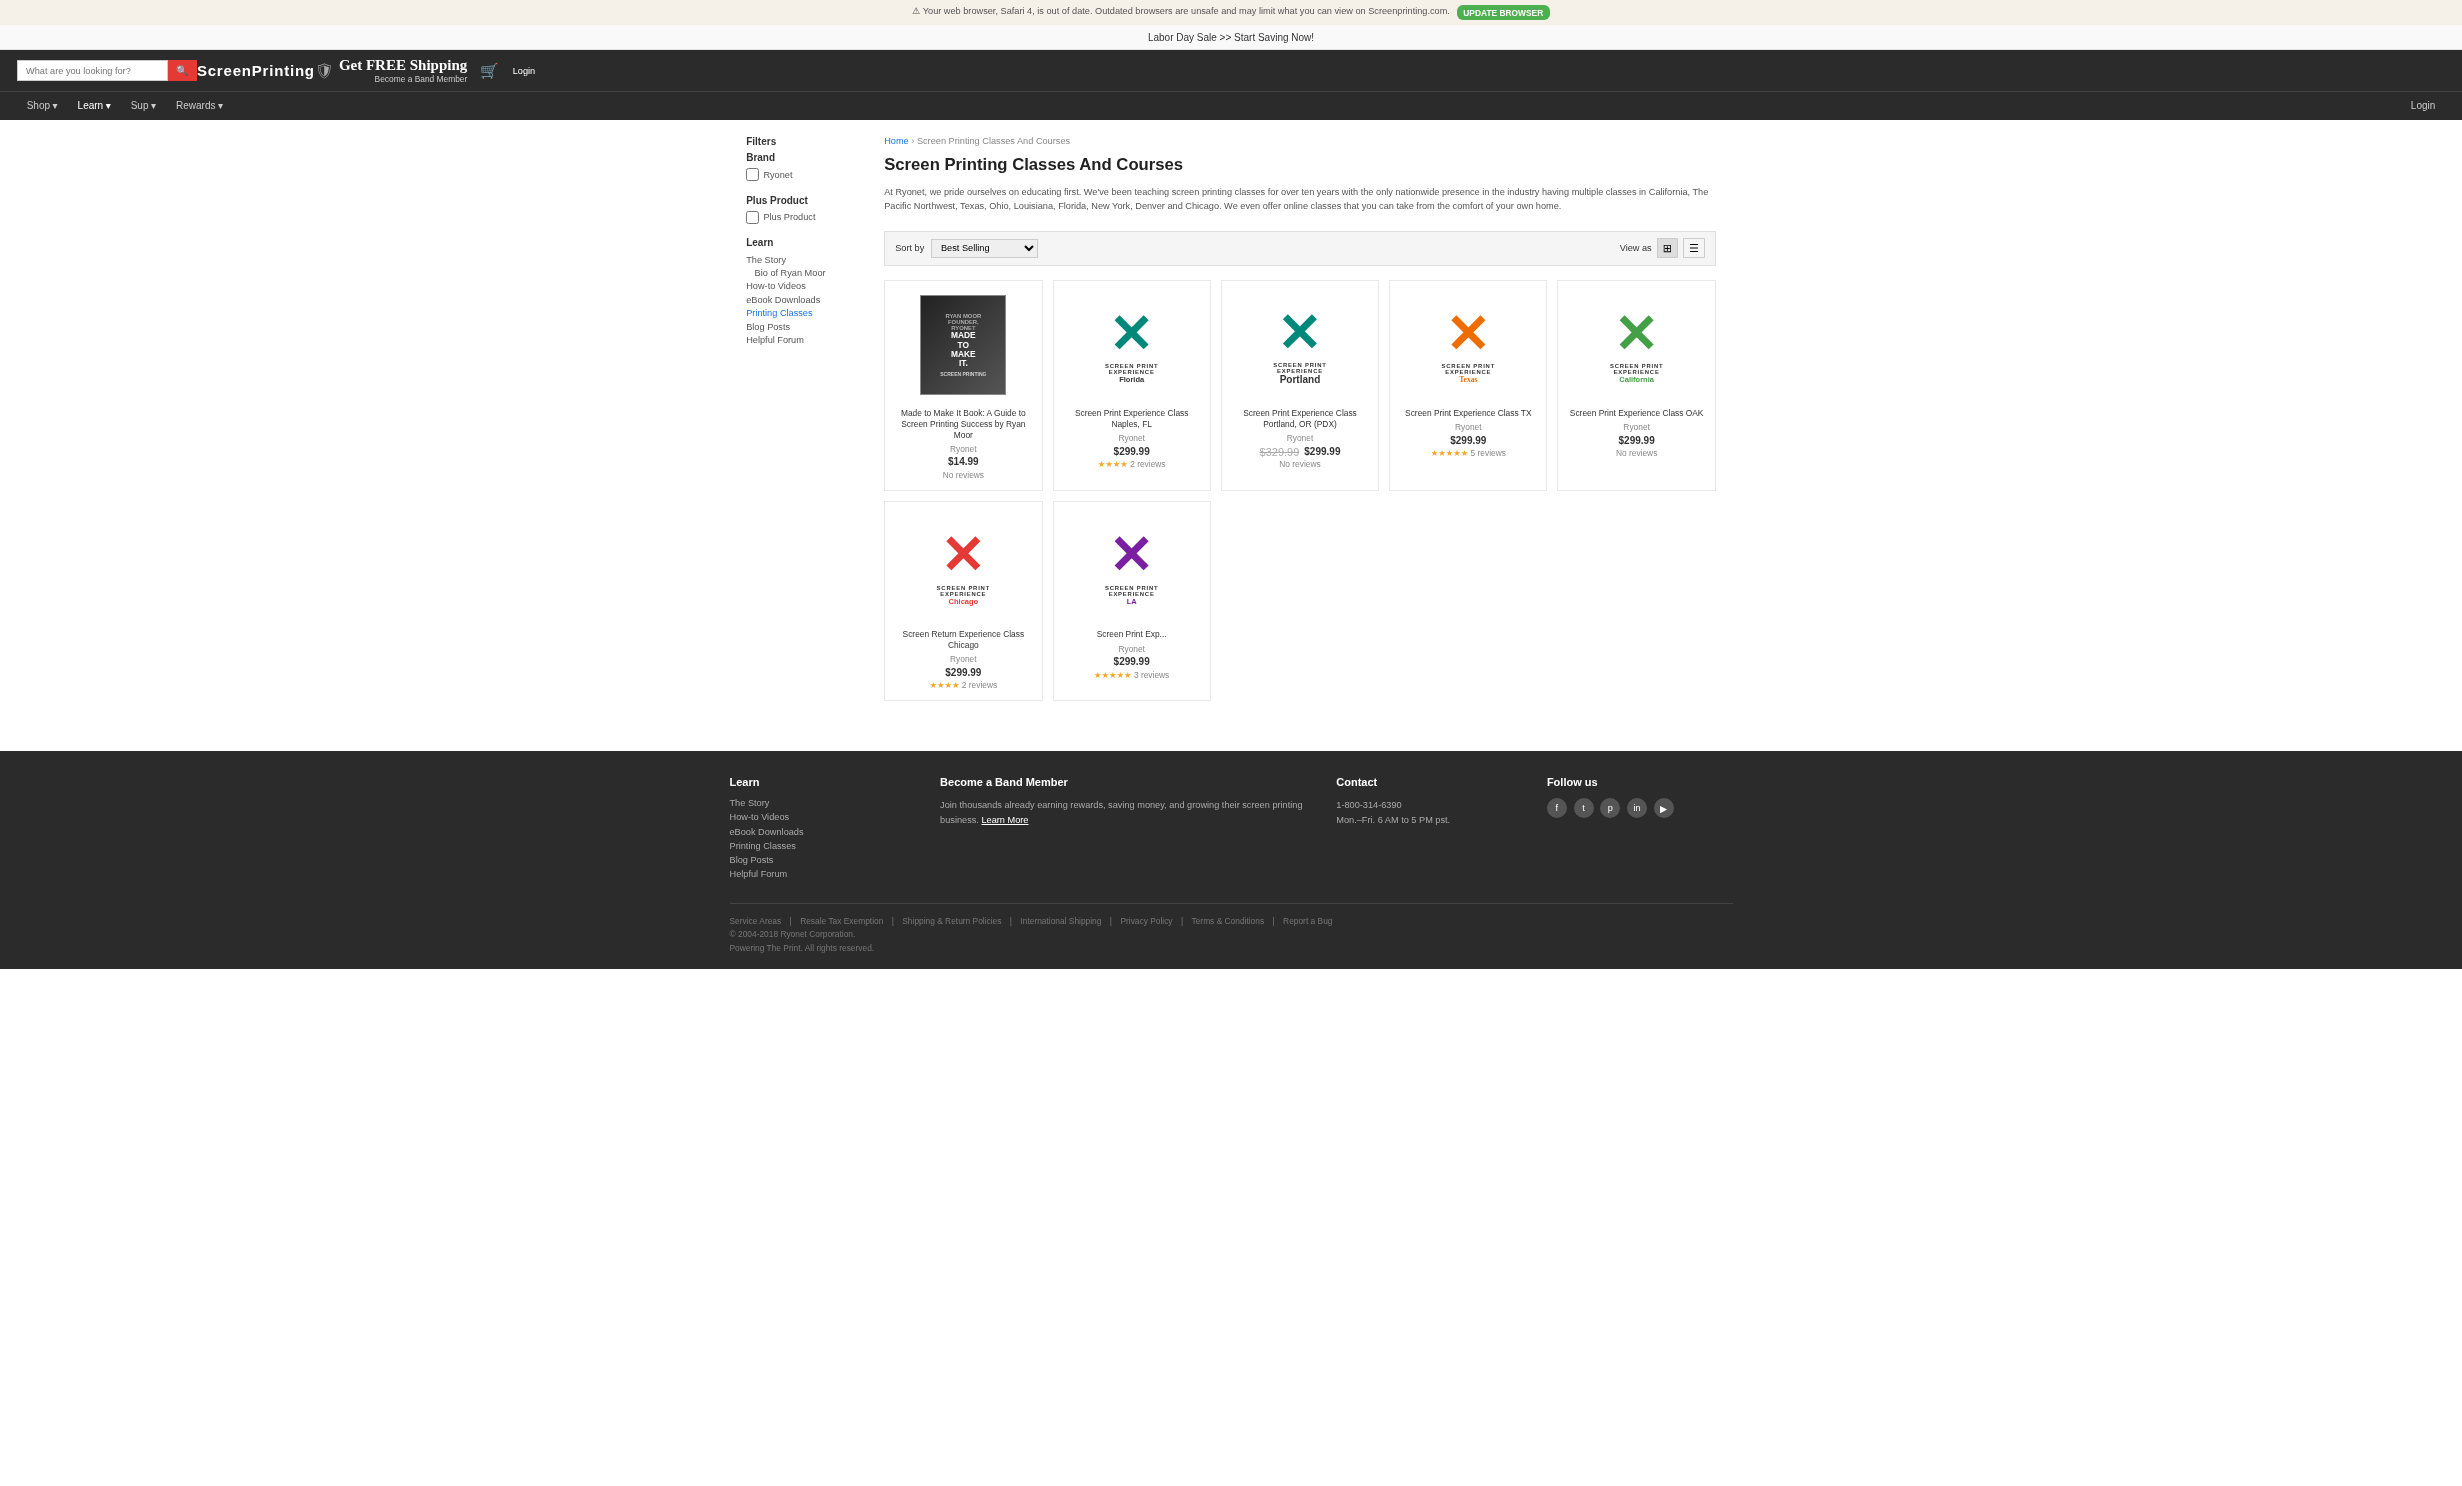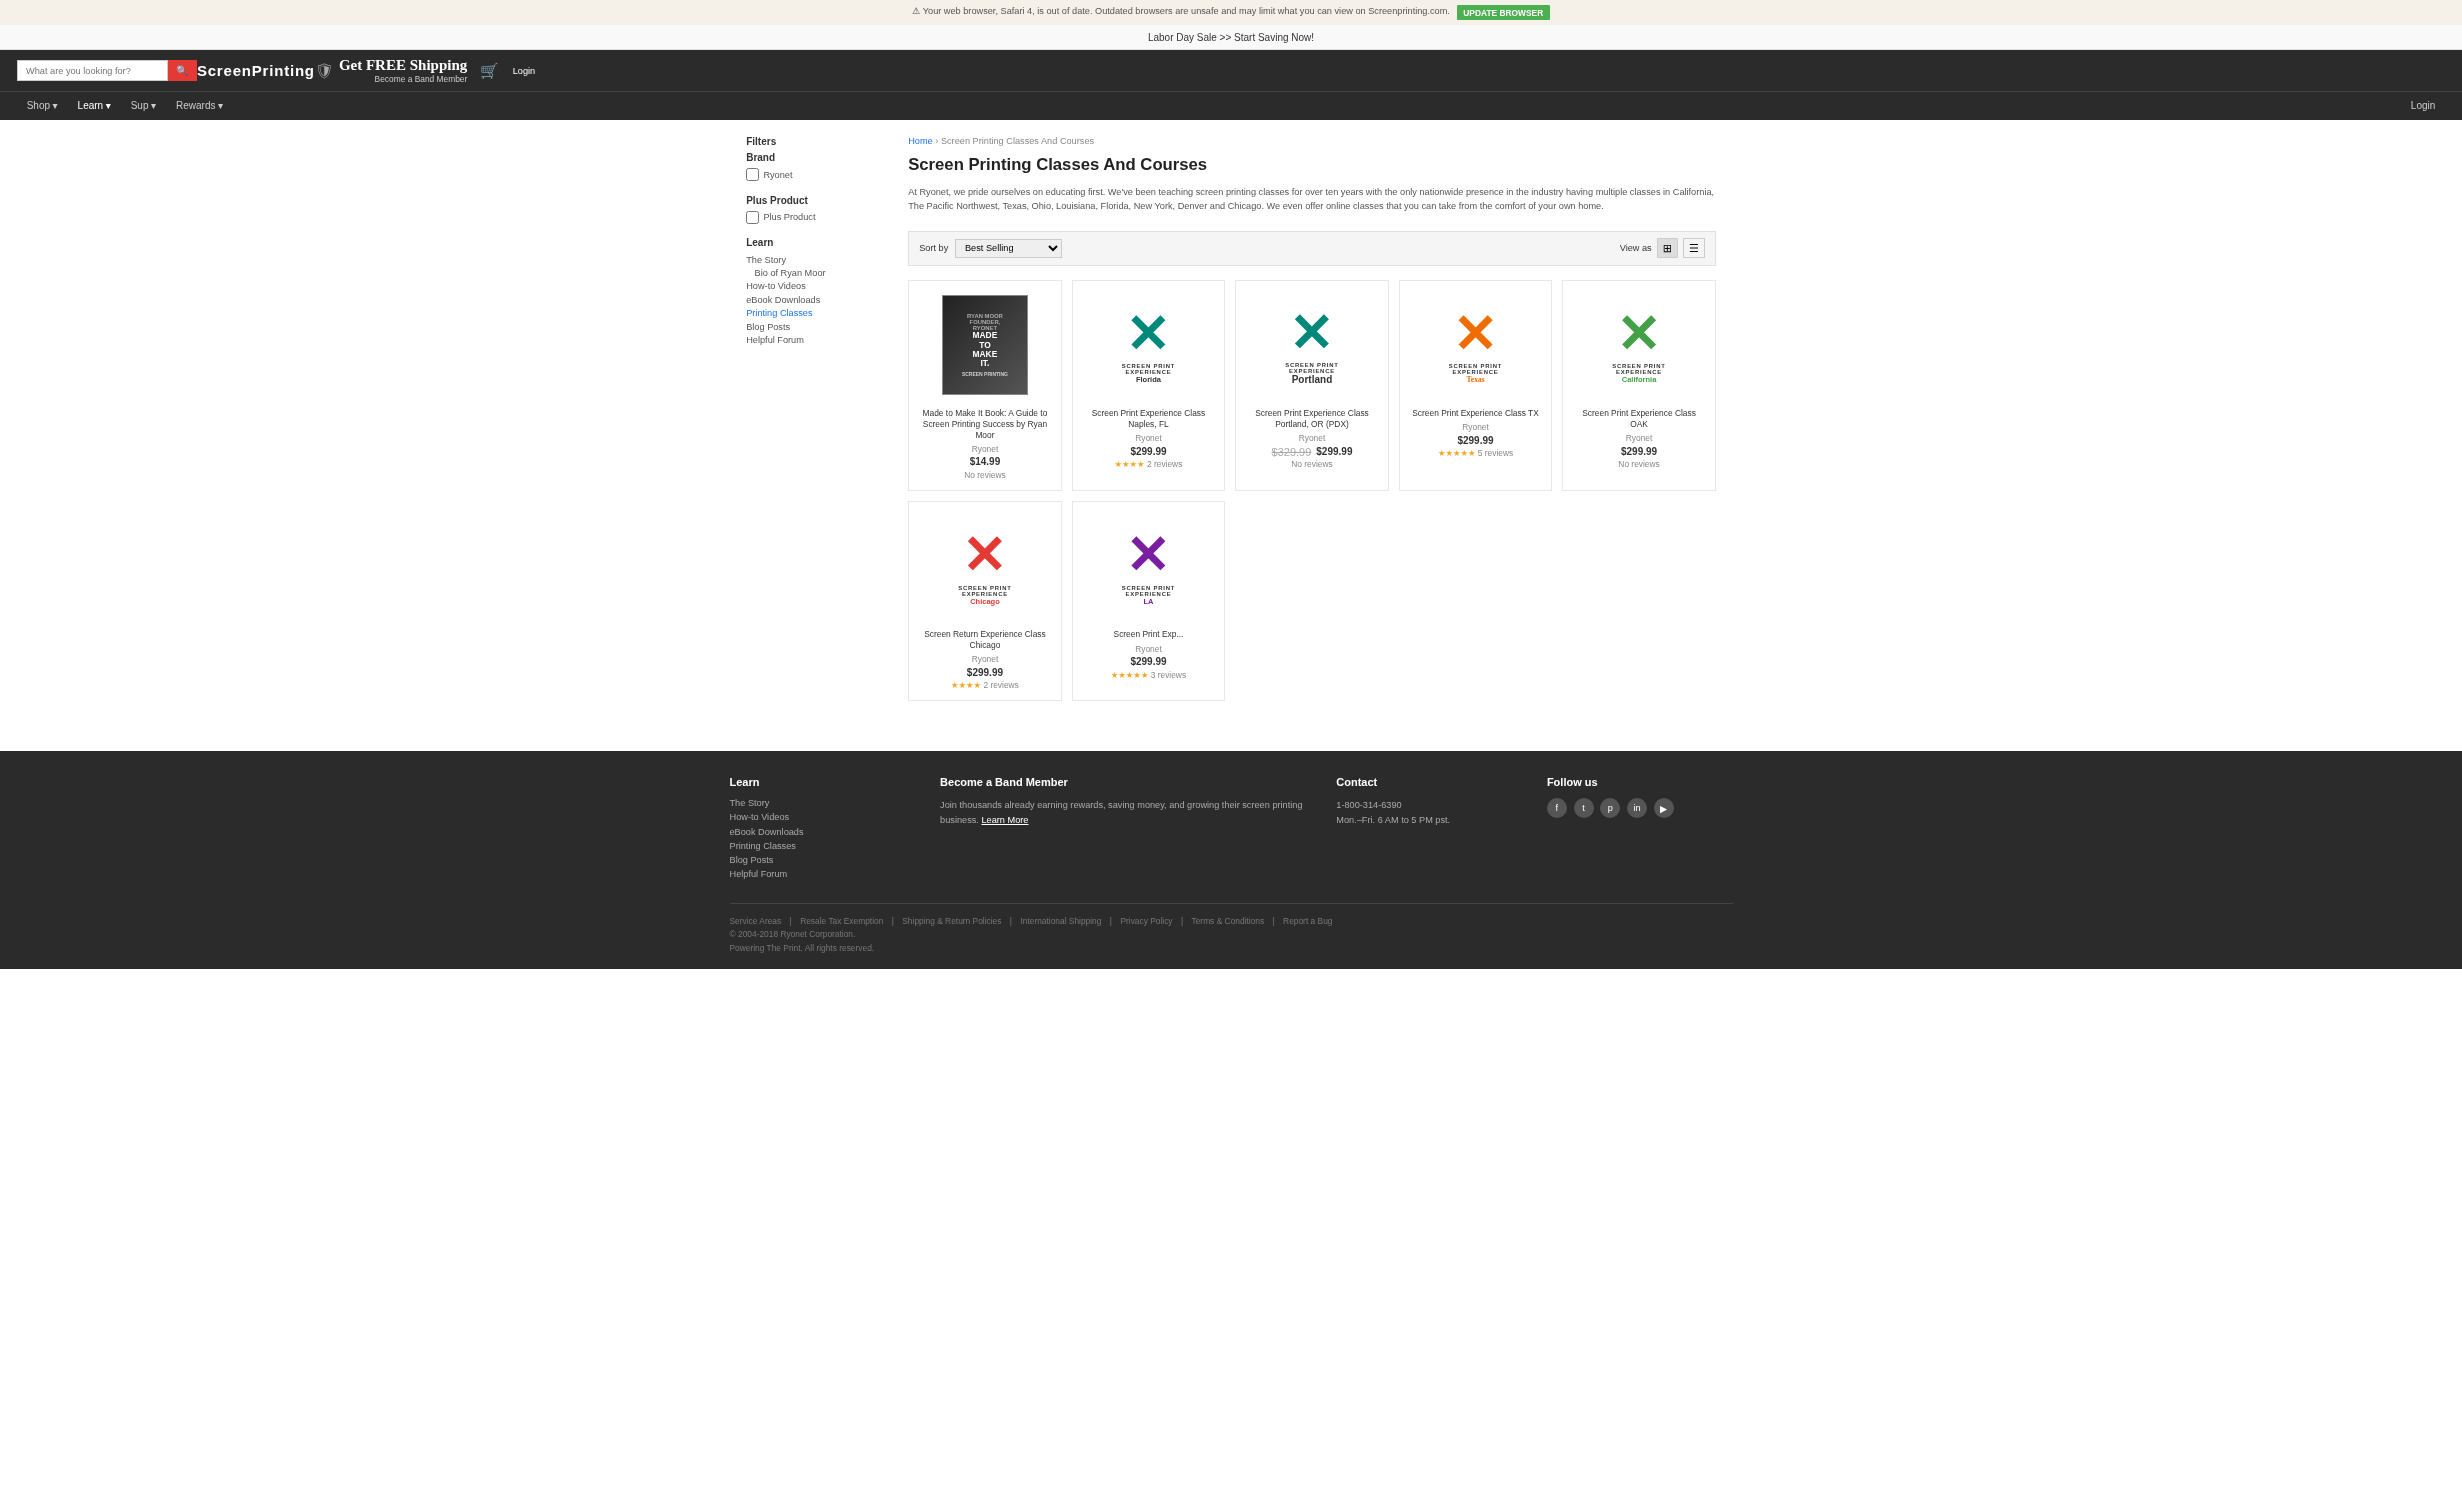--- a/index.html
+++ b/index.html
@@ -15,21 +15,21 @@
       display: flex;
       align-items: flex-start;
       justify-content: center;
       gap: 6.7px;
     }
     .update-browser-btn {
       background: #4caf50;
       color: white;
       padding: 2.5px 6.7px;
       border: none;
-      border-radius: 1px;
+      border-radius: 6px;
       font-size: 8.4px;
       cursor: pointer;
       font-weight: bold;
     }
 
     
     .sale-banner {
       background: #f9f9f9;
       text-align: center;
       padding: 6.7px;
@@ -128,21 +128,21 @@
     }
     .nav-item.active { color: #fff; }
     .nav-right .nav-item { color: #ccc; }
 
     
     .main-container {
       display: flex;
       max-width: 1003px;
       margin: 0 auto;
       padding: 16.7px;
-      gap: 28px;
+      gap: 4px;
       justify-content: center;
     }
 
     
     .sidebar {
       width: 134px;
       flex-shrink: 0;
       font-size: 9.2px;
     }
     .sidebar-section-title {

